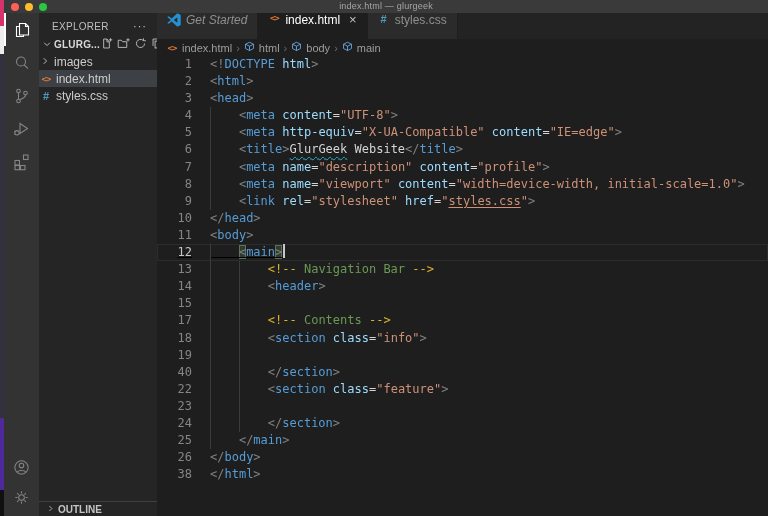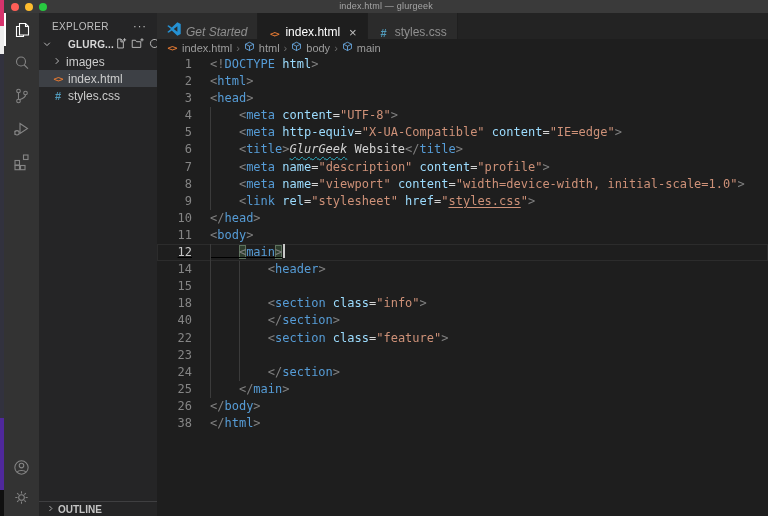--- a/index.html
+++ b/index.html
@@ -26,34 +26,34 @@
   .ab-item.active { color:#ffffff; border-left:2px solid #ffffff; }
   .ab-item svg { display:block; }
   .ab-item svg path, .ab-item svg circle, .ab-item svg rect { stroke:currentColor; fill:none; stroke-width:1.1; }
   .ab-bottom { position:absolute; bottom:4px; left:0; right:0; }
   .ab-bottom .ab-item { height:30px; }
   
   .sidebar { position:absolute; left:39px; top:13px; width:118px; bottom:0; background:var(--c-sidebar_bg,#252526); color:#cccccc; }
   .sb-title { display:flex; justify-content:space-between; align-items:center; padding:8px 10px 4px 13px; font-size:10px; color:#bfbfbf; letter-spacing:.3px; }
   .sb-menu { color:#c5c5c5; font-size:11px; letter-spacing:1px; line-height:5px; }
   .sb-section { height:17px; display:flex; align-items:center; font-weight:bold; font-size:10px; color:#d8d8d8; padding-left:3px; }
-  .sb-section .label { margin-left:16px; letter-spacing:.2px; }
+  .sb-section .label { margin-left:2px; letter-spacing:.2px; }
   .sb-actions { margin-left:auto; display:flex; gap:4px; padding-right:6px; }
   .sb-actions svg path, .sb-actions svg rect { stroke:#c5c5c5; fill:none; stroke-width:1.1; }
-  .sb-row { height:17px; display:flex; align-items:center; font-size:12px; gap:4px; padding-left:13px; cursor:default; }
+  .sb-row { height:17px; display:flex; align-items:center; font-size:12px; gap:4px; padding-left:1px; cursor:default; }
   .sb-row.selected { background:var(--c-selected_row,#3d4045); }
   .chev svg path { stroke:#cccccc; fill:none; stroke-width:1.4; }
   .fi { display:inline-block; width:12px; text-align:center; }
   .fi-html { color:var(--c-html_icon,#e37933); font-family:"DejaVu Sans Mono",monospace; font-weight:bold; font-size:9px; letter-spacing:-1px; }
   .fi-css { color:var(--c-css_icon,#519aba); font-weight:bold; font-size:11px; }
   .sb-outline { position:absolute; bottom:0; left:0; right:0; height:15px; border-top:1px solid #3f3f41; display:flex; align-items:center; gap:3px; padding-left:7px; font-size:10px; font-weight:bold; color:#c5c5c5; background:var(--c-sidebar_bg,#252526); }
   
   .editor-group { position:absolute; left:157px; top:13px; right:0; bottom:0; }
   .tabs { height:26px; background:var(--c-tabbar_bg,#232323); display:flex; }
-  .tab { display:flex; align-items:flex-end; gap:5px; padding:0 10px; font-size:12px; color:#8f8f8f; background:var(--c-tab_inactive_bg,#2b2b2b); border-right:1px solid #1f1f1f; cursor:default; }
+  .tab { display:flex; align-items:flex-start; gap:5px; padding:0 10px; font-size:12px; color:#8f8f8f; background:var(--c-tab_inactive_bg,#2b2b2b); border-right:1px solid #1f1f1f; cursor:default; }
   .tab.active { background:var(--c-tab_active_bg,#1e1e1e); color:#ffffff; }
   .tab.preview .tab-label { font-style:italic; }
   .tab .close { margin-left:4px; font-size:13px; color:#c0c0c0; line-height:1; }
   .breadcrumbs { height:17px; background:var(--c-tab_active_bg,#1e1e1e); display:flex; align-items:center; font-size:11px; color:#9d9d9d; padding-left:9px; gap:4px; }
   .bc-item { display:flex; align-items:center; gap:4px; }
   .bc-sep { color:#6a6a6a; }
   .cube path { stroke:var(--c-symbol_icon,#75beff); fill:none; stroke-width:1.1; }
   
   .editor { position:absolute; top:43px; left:0; right:0; bottom:0; background:var(--c-editor_bg,#1e1e1e);
     font-family:"DejaVu Sans Mono",monospace; font-size:12px; line-height:17.1px; overflow:hidden; }
@@ -64,21 +64,21 @@
   .code { margin-left:18px; position:relative; flex:1; }
   .guide { position:absolute; top:0; bottom:0; width:1px; background:#3b3b3b; }
   .tk-p  { color:var(--c-punctuation,#808080); }
   .tk-tag{ color:var(--c-tag,#569cd6); }
   .tk-attr{ color:var(--c-attribute,#9cdcfe); }
   .tk-str{ color:var(--c-string,#ce9178); }
   .tk-fg { color:var(--c-foreground,#d4d4d4); }
   .tk-cm { color:var(--c-comment,#6a9955); }
   .tk-cd { color:var(--c-comment_delimiter,#ddb52a); }
   .tk-ws { color:transparent; }
-  .squig { text-decoration:underline wavy var(--c-squiggle,#2fb3c7); text-decoration-thickness:1px; text-underline-offset:3px; text-decoration-skip-ink:none;font-style:italic; }
+  .squig { text-decoration:underline wavy var(--c-squiggle,#2fb3c7); text-decoration-thickness:1px; text-underline-offset:3px; text-decoration-skip-ink:none; }
   .link  { text-decoration:underline; text-underline-offset:2px; }
   .match { background:rgba(85,135,85,.30); box-shadow:inset 0 0 0 1px rgba(150,180,150,.45); }
   .caret { display:inline-block; width:1.5px; height:14px; background:#c8c8c8; vertical-align:-2px; margin-left:1px; }
   .logo-fill { fill:var(--c-accent_blue,#2591d3); }
 </style>
 </head>
 <body>
 
 <div class="screen">
   <div class="wallpaper"></div>
@@ -266,23 +266,26 @@
         <div class="line"><span class="ln">3</span><span class="code"><span class="tk-p">&lt;</span><span class="tk-tag">head</span><span class="tk-p">&gt;</span></span></div>
         <div class="line"><span class="ln">4</span><span class="code"><span class="guide" style="left: 0ch;"></span><span class="tk-ws">    </span><span class="tk-p">&lt;</span><span class="tk-tag">meta</span><span class="tk-attr"> content</span><span class="tk-fg">=</span><span class="tk-str">"UTF-8"</span><span class="tk-p">&gt;</span></span></div>
         <div class="line"><span class="ln">5</span><span class="code"><span class="guide" style="left: 0ch;"></span><span class="tk-ws">    </span><span class="tk-p">&lt;</span><span class="tk-tag">meta</span><span class="tk-attr"> http-equiv</span><span class="tk-fg">=</span><span class="tk-str">"X-UA-Compatible"</span><span class="tk-attr"> content</span><span class="tk-fg">=</span><span class="tk-str">"IE=edge"</span><span class="tk-p">&gt;</span></span></div>
         <div class="line"><span class="ln">6</span><span class="code"><span class="guide" style="left: 0ch;"></span><span class="tk-ws">    </span><span class="tk-p">&lt;</span><span class="tk-tag">title</span><span class="tk-p">&gt;</span><span class="tk-fg squig">GlurGeek</span><span class="tk-fg"> Website</span><span class="tk-p">&lt;/</span><span class="tk-tag">title</span><span class="tk-p">&gt;</span></span></div>
         <div class="line"><span class="ln">7</span><span class="code"><span class="guide" style="left: 0ch;"></span><span class="tk-ws">    </span><span class="tk-p">&lt;</span><span class="tk-tag">meta</span><span class="tk-attr"> name</span><span class="tk-fg">=</span><span class="tk-str">"description"</span><span class="tk-attr"> content</span><span class="tk-fg">=</span><span class="tk-str">"profile"</span><span class="tk-p">&gt;</span></span></div>
         <div class="line"><span class="ln">8</span><span class="code"><span class="guide" style="left: 0ch;"></span><span class="tk-ws">    </span><span class="tk-p">&lt;</span><span class="tk-tag">meta</span><span class="tk-attr"> name</span><span class="tk-fg">=</span><span class="tk-str">"viewport"</span><span class="tk-attr"> content</span><span class="tk-fg">=</span><span class="tk-str">"width=device-width, initial-scale=1.0"</span><span class="tk-p">&gt;</span></span></div>
         <div class="line"><span class="ln">9</span><span class="code"><span class="guide" style="left: 0ch;"></span><span class="tk-ws">    </span><span class="tk-p">&lt;</span><span class="tk-tag">link</span><span class="tk-attr"> rel</span><span class="tk-fg">=</span><span class="tk-str">"stylesheet"</span><span class="tk-attr"> href</span><span class="tk-fg">=</span><span class="tk-str">"</span><span class="tk-str link">styles.css</span><span class="tk-str">"</span><span class="tk-p">&gt;</span></span></div>
         <div class="line"><span class="ln">10</span><span class="code"><span class="tk-p">&lt;/</span><span class="tk-tag">head</span><span class="tk-p">&gt;</span></span></div>
         <div class="line"><span class="ln">11</span><span class="code"><span class="tk-p">&lt;</span><span class="tk-tag">body</span><span class="tk-p">&gt;</span></span></div>
         <div class="line current"><span class="ln">12</span><span class="code"><span class="guide" style="left: 0ch;"></span><span class="tk-ws">    </span><span class="tk-p match">&lt;</span><span class="tk-tag">main</span><span class="tk-p match">&gt;</span><span class="caret"></span></span></div>
+        <div class="line"><span class="ln">13</span><span class="code"><span class="guide" style="left: 0ch;"></span><span class="guide" style="left: 4ch;"></span><span class="tk-ws">        </span><span class="tk-cd">&lt;!--</span><span class="tk-cm"> Navigation Bar </span><span class="tk-cd">--&gt;</span></span></div>
         <div class="line"><span class="ln">14</span><span class="code"><span class="guide" style="left: 0ch;"></span><span class="guide" style="left: 4ch;"></span><span class="tk-ws">        </span><span class="tk-p">&lt;</span><span class="tk-tag">header</span><span class="tk-p">&gt;</span></span></div>
         <div class="line"><span class="ln">15</span><span class="code"><span class="guide" style="left: 0ch;"></span><span class="guide" style="left: 4ch;"></span></span></div>
+        <div class="line"><span class="ln">17</span><span class="code"><span class="guide" style="left: 0ch;"></span><span class="guide" style="left: 4ch;"></span><span class="tk-ws">        </span><span class="tk-cd">&lt;!--</span><span class="tk-cm"> Contents </span><span class="tk-cd">--&gt;</span></span></div>
         <div class="line"><span class="ln">18</span><span class="code"><span class="guide" style="left: 0ch;"></span><span class="guide" style="left: 4ch;"></span><span class="tk-ws">        </span><span class="tk-p">&lt;</span><span class="tk-tag">section</span><span class="tk-attr"> class</span><span class="tk-fg">=</span><span class="tk-str">"info"</span><span class="tk-p">&gt;</span></span></div>
+        <div class="line"><span class="ln">19</span><span class="code"><span class="guide" style="left: 0ch;"></span><span class="guide" style="left: 4ch;"></span></span></div>
         <div class="line"><span class="ln">40</span><span class="code"><span class="guide" style="left: 0ch;"></span><span class="guide" style="left: 4ch;"></span><span class="tk-ws">        </span><span class="tk-p">&lt;/</span><span class="tk-tag">section</span><span class="tk-p">&gt;</span></span></div>
         <div class="line"><span class="ln">22</span><span class="code"><span class="guide" style="left: 0ch;"></span><span class="guide" style="left: 4ch;"></span><span class="tk-ws">        </span><span class="tk-p">&lt;</span><span class="tk-tag">section</span><span class="tk-attr"> class</span><span class="tk-fg">=</span><span class="tk-str">"feature"</span><span class="tk-p">&gt;</span></span></div>
         <div class="line"><span class="ln">23</span><span class="code"><span class="guide" style="left: 0ch;"></span><span class="guide" style="left: 4ch;"></span></span></div>
         <div class="line"><span class="ln">24</span><span class="code"><span class="guide" style="left: 0ch;"></span><span class="guide" style="left: 4ch;"></span><span class="tk-ws">        </span><span class="tk-p">&lt;/</span><span class="tk-tag">section</span><span class="tk-p">&gt;</span></span></div>
         <div class="line"><span class="ln">25</span><span class="code"><span class="guide" style="left: 0ch;"></span><span class="tk-ws">    </span><span class="tk-p">&lt;/</span><span class="tk-tag">main</span><span class="tk-p">&gt;</span></span></div>
         <div class="line"><span class="ln">26</span><span class="code"><span class="tk-p">&lt;/</span><span class="tk-tag">body</span><span class="tk-p">&gt;</span></span></div>
         <div class="line"><span class="ln">38</span><span class="code"><span class="tk-p">&lt;/</span><span class="tk-tag">html</span><span class="tk-p">&gt;</span></span></div>
       </div>
   </div>
 </div>

